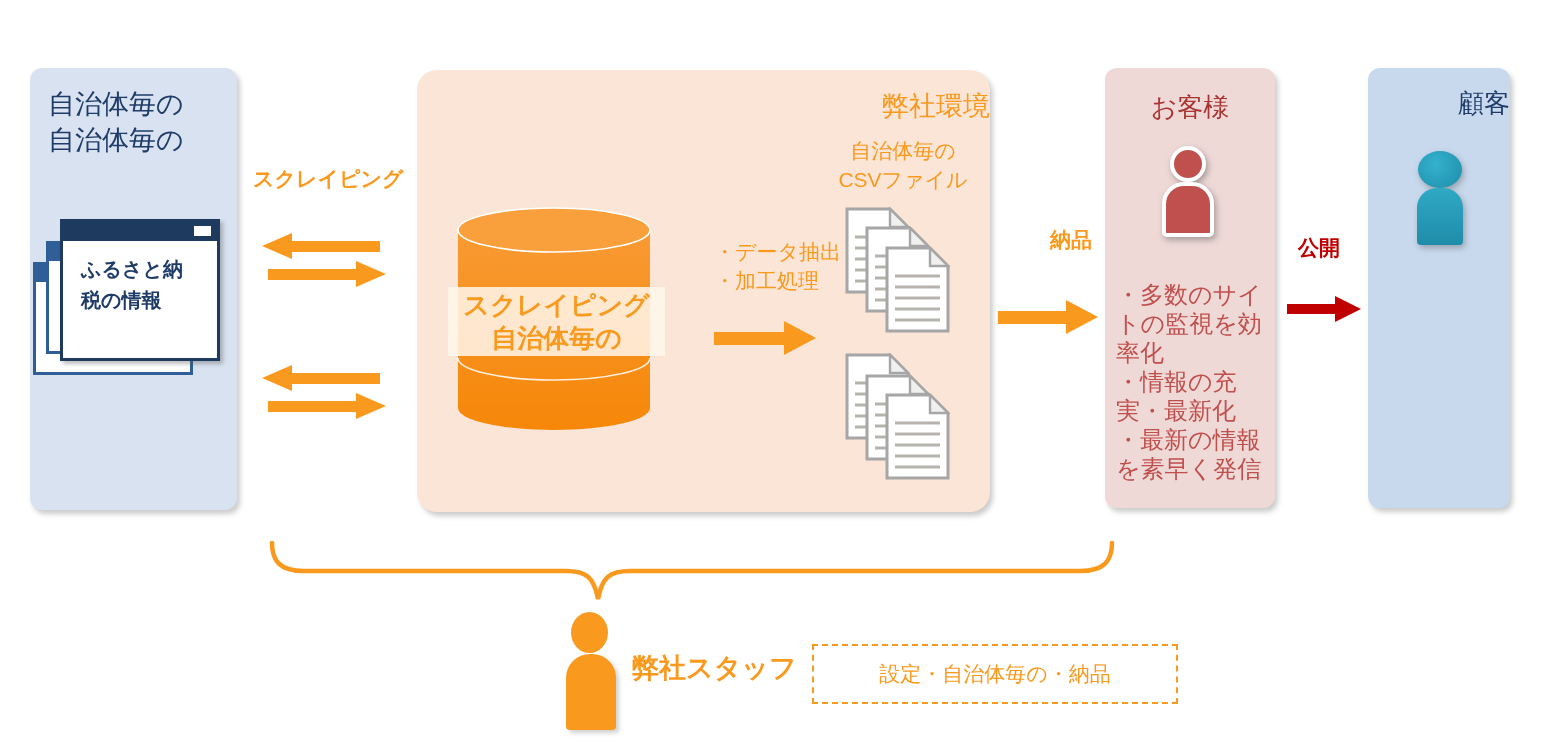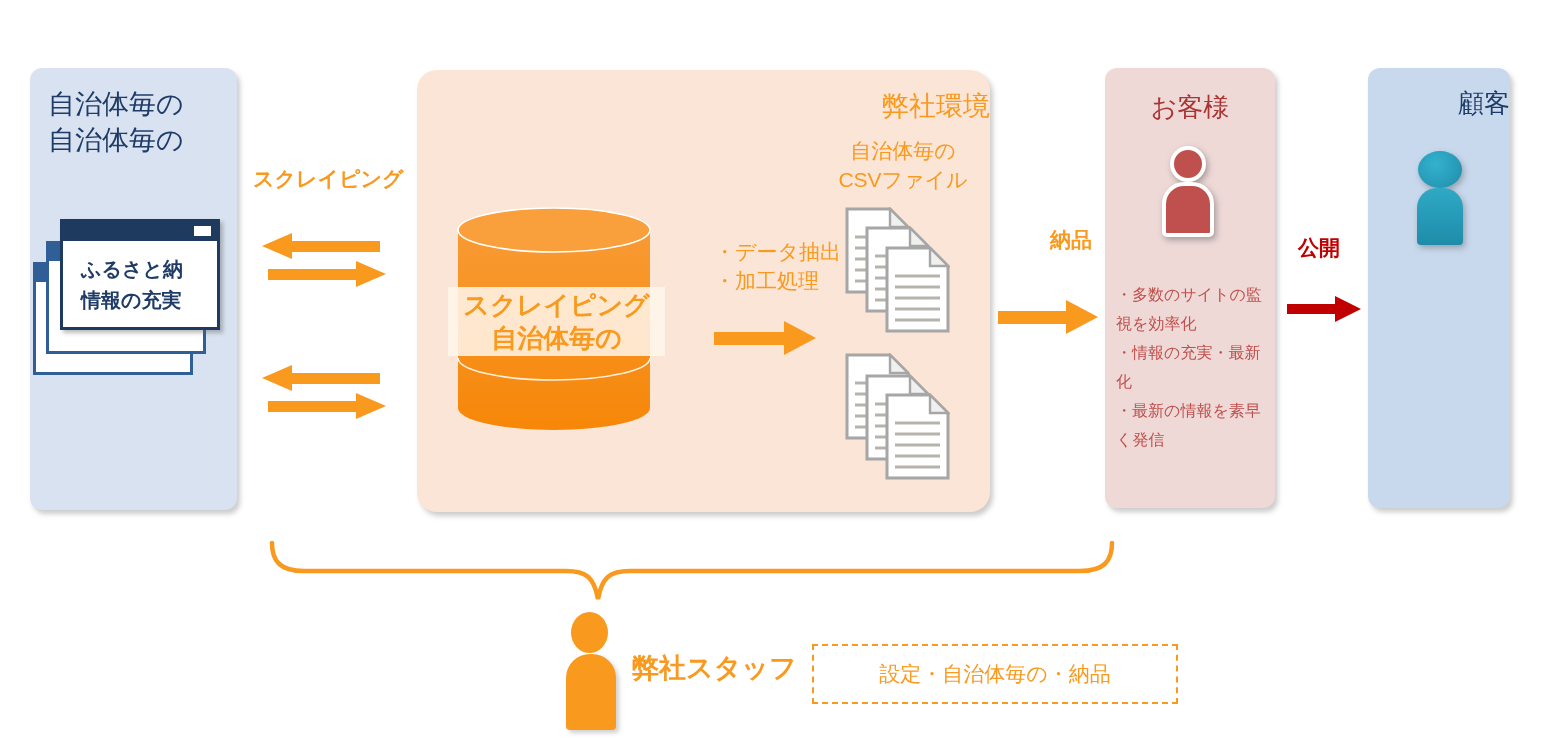--- a/index.html
+++ b/index.html
@@ -77,21 +77,21 @@
   .person.red-person{filter:drop-shadow(2px 3px 3px rgba(90,90,90,.5));}
   .person.red-person .head{left:14px;top:0;width:36px;height:36px;background:var(--cust-red);border:4px solid #fff;}
   .person.red-person .body{left:6px;top:36px;width:52px;height:55px;background:var(--cust-red);border:4px solid #fff;border-radius:22px 22px 5px 5px;}
   .person.teal-person{filter:drop-shadow(2px 3px 3px rgba(90,90,90,.45));}
   .person.teal-person .head{left:1px;top:0;width:44px;height:37px;background:radial-gradient(circle at 40% 35%,#34B2CE,#1E8CA9);}
   .person.teal-person .body{left:0;top:37px;width:46px;height:57px;background:linear-gradient(#2FA9C5,#1E8CA9);border-radius:20px 20px 4px 4px;}
   .person.orange-person .head{left:5px;top:0;width:37px;height:41px;background:var(--orange);}
   .person.orange-person .body{left:0;top:42px;width:50px;height:76px;background:var(--orange);border-radius:24px 24px 4px 4px;box-shadow:3px 3px 4px rgba(120,120,120,.35);}
 
   
-  .benefits{position:absolute;left:1116px;top:280px;width:150px;color:var(--cust-red);font-size:16px;line-height:29px;}
+  .benefits{position:absolute;left:1116px;top:280px;width:150px;color:var(--cust-red);font-size:24px;line-height:29px;}
 
   
   .brace{position:absolute;left:268px;top:539px;}
   .staff-label{position:absolute;left:632px;top:650px;font-size:27px;font-weight:bold;color:var(--orange);}
   .role-box{position:absolute;left:812px;top:644px;width:366px;height:60px;background:#fff;border:2px dashed var(--orange);
     display:flex;align-items:center;justify-content:center;color:var(--orange);font-size:21px;}
 </style>
 </head>
 <body>
 
@@ -109,27 +109,27 @@
   <div class="h-title company-title">弊社環境</div>
   <div class="h-title customer-title">お客様</div>
   <div class="h-title client-title">顧客</div>
 
   <div class="bwin back" style="left:33px;top:262px;width:160px;height:113px;">
     <div class="notch"></div>
   </div>
   <div class="bwin back" style="left:46px;top:241px;width:160px;height:113px;">
     <div class="notch"></div>
   </div>
-  <div class="bwin front" style="left:60px;top:219px;width:160px;height:111px;">
+  <div class="bwin front" style="left:60px;top:219px;width:160px;height:142px;">
     <div class="titlebar">
       <div class="btn"></div>
     </div>
     <div class="win-label">
       <div>ふるさと納</div>
-      <div>情報の充実</div>
+      <div>税の情報</div>
     </div>
   </div>
 
   <div class="lbl" style="left:253px;top:165px;">スクレイピング</div>
 
   <div class="h-arrow" style="left:262px;top:233px;width:118px;">
     <div class="headL"></div>
       <div class="shaft"></div>
   </div>
   <div class="h-arrow" style="left:268px;top:261px;width:118px;">

